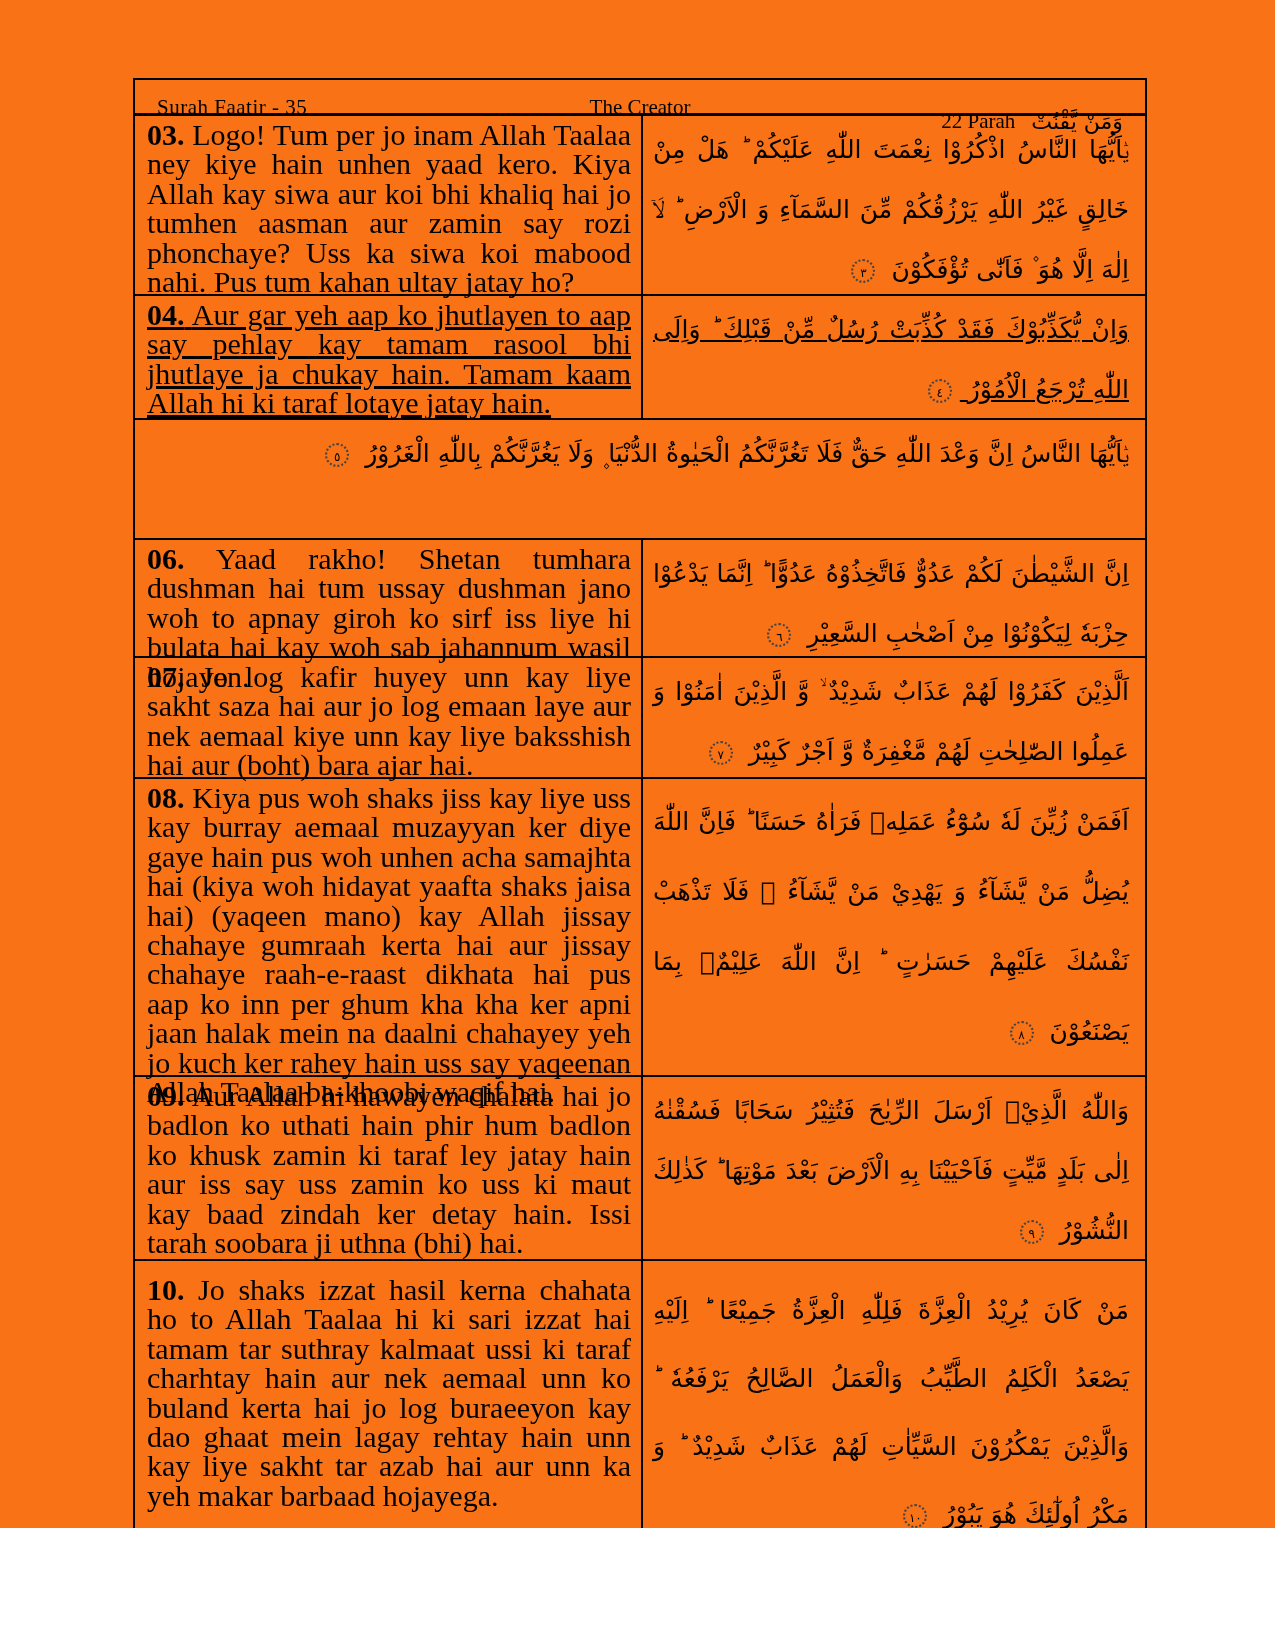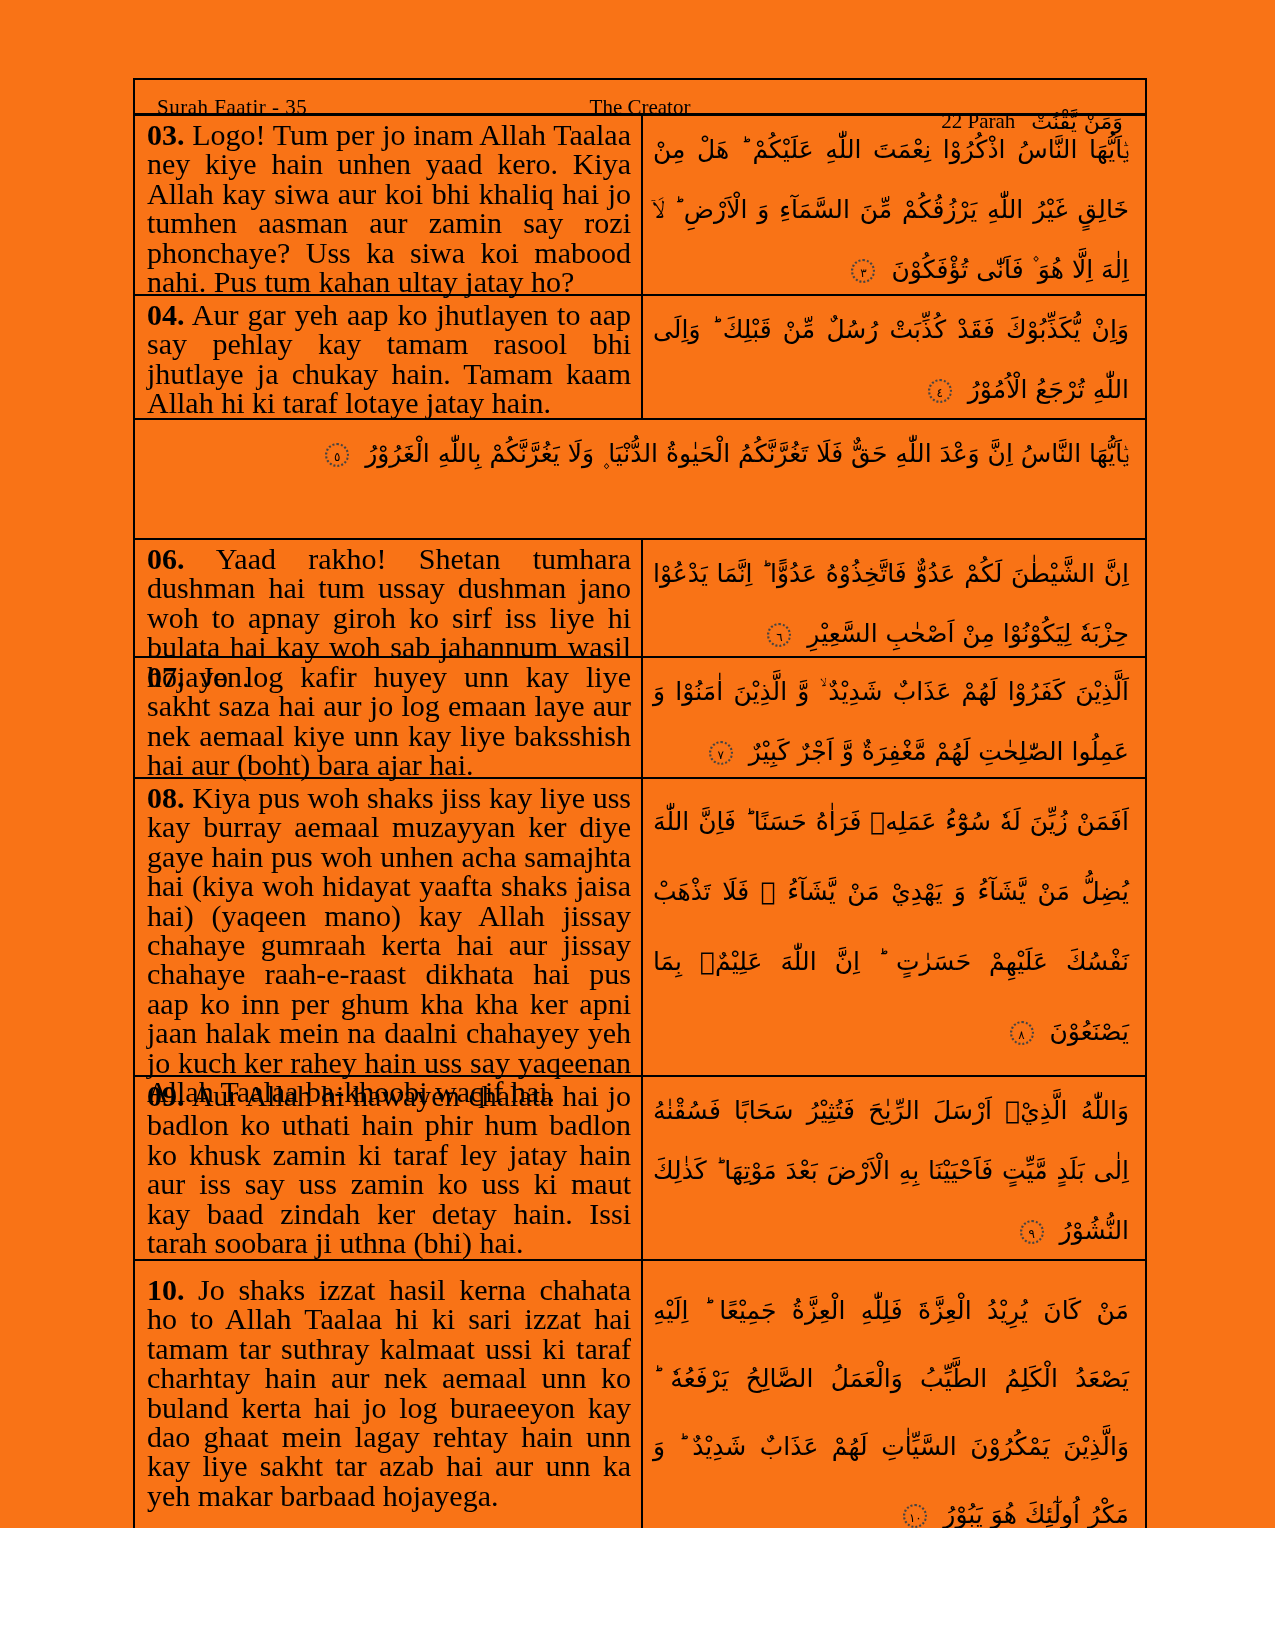--- a/index.html
+++ b/index.html
@@ -19,21 +19,21 @@
   .urdu-cell{width:508px;border-right:2px solid #000;padding:4px 10px 0 12px;
              font-size:30px;line-height:29.4px;text-align:justify;}
   .vnum{font-weight:bold;}
   .arabic-cell{flex:1;padding:4px 16px 0 10px;direction:rtl;text-align:justify;
                font-family:"DejaVu Sans", sans-serif;font-size:25px;line-height:60px;}
   .ayah-marker{display:inline-block;width:24px;height:24px;border:2px dotted #444;border-radius:50%;
                font-size:12px;line-height:24px;text-align:center;vertical-align:middle;
                margin:0 8px;box-sizing:border-box;}
   
   .row:nth-of-type(1){height:178px;}
-  .row:nth-of-type(2){height:122px;}
+  .row:nth-of-type(2){height:122px;text-decoration:underline;}
   .row:nth-of-type(3){height:118px;}
   .row:nth-of-type(4){height:116px;}
   .row:nth-of-type(5){height:119px;}
   .row:nth-of-type(6){height:296px;}
   .row:nth-of-type(7){height:182px;}
   .row:nth-of-type(8){height:310px;}
   .row:nth-of-type(6) .arabic-cell{line-height:70px;padding-top:8px;}
   .row:nth-of-type(8) .arabic-cell{line-height:68px;padding-top:16px;}
   .row:nth-of-type(8) .urdu-cell{padding-top:14px;}
   

